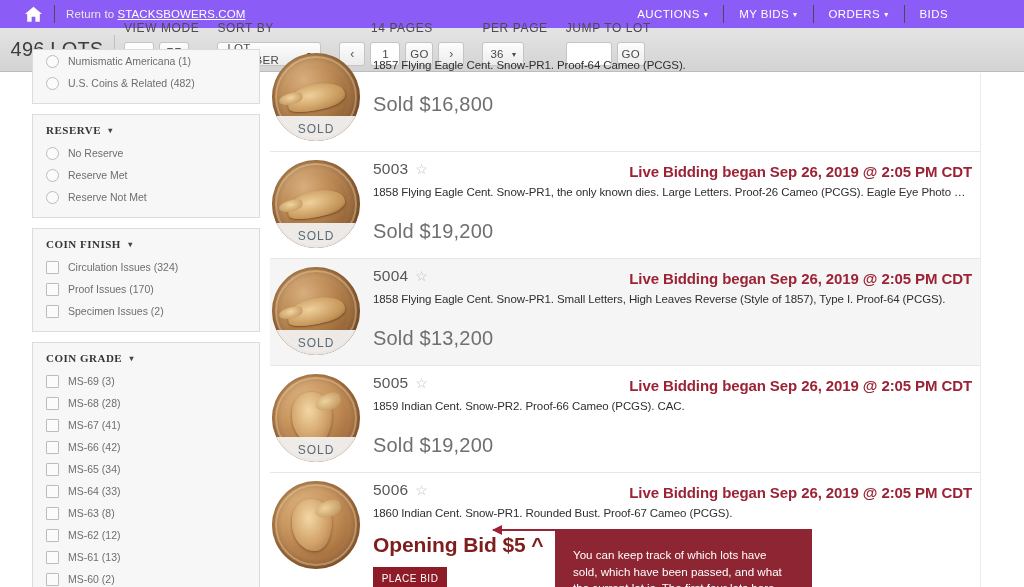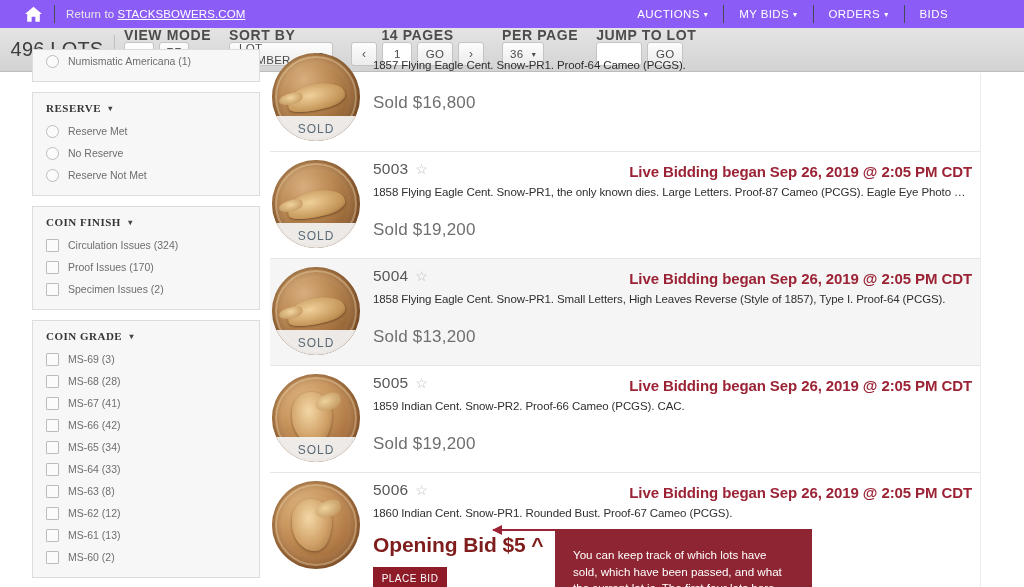--- a/index.html
+++ b/index.html
@@ -37,22 +37,22 @@
     border-bottom: 1px solid #bdbdbd;
     display: flex; align-items: flex-end;
   }
   .lots-count {
     width: 114px; text-align: center; font-size: 20px; color: #3d3d3d;
     letter-spacing: .2px; padding-bottom: 10px; font-weight: 400;
   }
   .tb-sep { width: 1px; height: 30px; background: #c0c0c0; margin-bottom: 6px; }
   .tb-group { padding: 0 9px; padding-bottom: 5px; }
   .tb-label {
-    font-size: 14px; color: #4c4c4c; letter-spacing: .6px;
-    font-weight: bold; margin-bottom: 3px; height: 12px;
+    font-size: 12px; color: #4c4c4c; letter-spacing: .6px;
+    font-weight: normal; margin-bottom: 9px; height: 12px;
   }
   .tb-label.center { text-align: center; }
   .tb-row { display: flex; align-items: center; gap: 5px; }
   .btn {
     background: linear-gradient(to bottom,#fdfdfd,#ececec);
     border: 1px solid #c4c4c4; border-radius: 3px;
     height: 24px; display: flex; align-items: center; justify-content: center;
     font-size: 11.5px; color: #4a4a4a; letter-spacing: .3px;
   }
   .btn-icon { width: 30px; }
@@ -61,21 +61,21 @@
   .bars i { display:block; height:2px; background:#5a5a5a; margin:2px 0; border-radius:1px; }
   .grid4 { width: 14px; display: grid; grid-template-columns: 1fr 1fr; gap: 2px; }
   .grid4 i { display:block; width:6px; height:5px; background:#5a5a5a; border-radius:1px; }
   .btn-sort { width: 104px; justify-content: space-between; padding: 0 9px; }
   .btn-arrow { width: 26px; font-size: 12px; color:#565656; }
   .page-input {
     width: 30px; height: 24px; border: 1px solid #c4c4c4; border-radius: 3px;
     background: #fff; text-align: center; font-size: 11.5px; color: #4a4a4a;
     font-family: "Liberation Sans", sans-serif;
   }
-  .btn-go { width: 36px; }
+  .btn-go { width: 28px; }
   .btn-perpage { width: 42px; justify-content: space-between; padding: 0 7px; }
   .jump-input {
     width: 46px; height: 24px; border: 1px solid #c4c4c4; border-radius: 3px;
     background: #fff; font-size: 11.5px; font-family: "Liberation Sans", sans-serif;
   }
 
   
   .content { position: absolute; left: 0; top: 73px; width: 1024px; height: 514px; background:#fff; }
 
   
@@ -159,21 +159,21 @@
   }
   .lot-body { flex: 1; padding-left: 11px; padding-right: 8px; min-width: 0; }
   .lot-head { display: flex; align-items: flex-start; }
   .lot-number { font-size: 15.5px; color: #575757; letter-spacing: .2px; }
   .star { margin-left: 7px; font-size: 14px; color: #bdbdbd; line-height: 18px; }
   .lot-live {
     margin-left: auto; font-size: 15px; color: #9b2335; font-weight: bold;
     white-space: nowrap; padding-top: 3px; letter-spacing: -.1px;
   }
   .lot-desc { font-size: 11.5px; color: #2f2f2f; margin-top: 6px; letter-spacing: -.1px; }
-  .lot-price { font-size: 17px; color: #6f6f6f; margin-top: 22px; letter-spacing: .2px; }
+  .lot-price { font-size: 20px; color: #6f6f6f; margin-top: 22px; letter-spacing: .2px; }
   .opening-bid { font-size: 21px; color: #7f1d1d; font-weight: bold; margin-top: 14px; letter-spacing: -.1px; }
   .place-bid {
     margin-top: 10px; width: 74px; height: 22px; background: #8e1b28;
     color: #fff; font-size: 10px; letter-spacing: .5px;
     display: flex; align-items: center; justify-content: center;
   }
 
   
   .callout {
     position: absolute; left: 555px; top: 456px; width: 257px; height: 121px;
@@ -287,30 +287,34 @@
 
   <div class="content">
     <div class="content-edge"></div>
 
     <div class="sidebar">
         <div class="facet clipped-top">
           <div class="opt">
             <span class="radio"></span>
             <span class="opt-label">Numismatic Americana (1)</span>
           </div>
+          <div class="opt">
+            <span class="radio"></span>
+            <span class="opt-label">U.S. Coins &amp; Related (482)</span>
+          </div>
         </div>
         <div class="facet">
           <div class="facet-title"><span>RESERVE</span> <span class="caret">▾</span></div>
           <div class="opt">
             <span class="radio"></span>
+            <span class="opt-label">No Reserve</span>
+          </div>
+          <div class="opt">
+            <span class="radio"></span>
             <span class="opt-label">Reserve Met</span>
-          </div>
-          <div class="opt">
-            <span class="radio"></span>
-            <span class="opt-label">No Reserve</span>
           </div>
           <div class="opt">
             <span class="radio"></span>
             <span class="opt-label">Reserve Not Met</span>
           </div>
         </div>
         <div class="facet">
           <div class="facet-title"><span>COIN FINISH</span> <span class="caret">▾</span></div>
           <div class="opt">
             <span class="checkbox"></span>
@@ -396,21 +400,21 @@
               <div class="legend"></div>
               <div class="sold-band">SOLD</div>
             </div>
           </div>
           <div class="lot-body">
             <div class="lot-head">
               <span class="lot-number">5003</span>
               <span class="star">☆</span>
               <span class="lot-live">Live Bidding began Sep 26, 2019 @ 2:05 PM CDT</span>
             </div>
-            <div class="lot-desc">1858 Flying Eagle Cent. Snow-PR1, the only known dies. Large Letters. Proof-87 Cameo (PCGS). Eagle Eye Photo …</div>
+            <div class="lot-desc">1858 Flying Eagle Cent. Snow-PR1, the only known dies. Large Letters. Proof-26 Cameo (PCGS). Eagle Eye Photo …</div>
             <div class="lot-price">Sold $19,200</div>
           </div>
         </div>
         <div class="lot alt">
           <div class="lot-thumbwrap">
             <div class="coin">
               <div class="rim"></div>
               <div class="eagle"></div>
               <div class="legend"></div>
               <div class="sold-band">SOLD</div>

